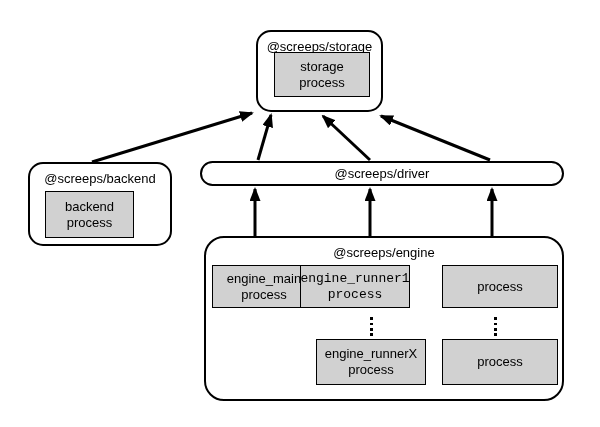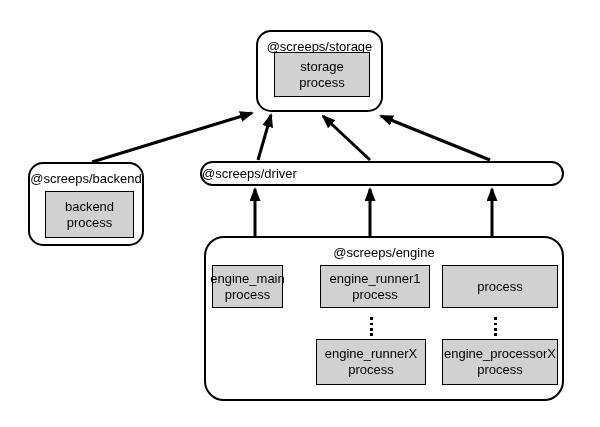--- a/index.html
+++ b/index.html
@@ -35,33 +35,33 @@
     flex-direction: column;
     align-items: center;
     justify-content: center;
     text-align: center;
     line-height: 16px;
     white-space: nowrap;
   }
   #storage { left: 256px; top: 30px; width: 127px; height: 82px; }
   #storage .pbox { left: 16px; top: 20px; width: 96px; height: 45px; }
 
-  #backend { left: 28px; top: 162px; width: 116px; height: 84px; }
+  #backend { left: 28px; top: 162px; width: 144px; height: 84px; }
   #backend .pbox { left: 15px; top: 19px; width: 89px; height: 47px; margin-top: 8px; }
 
   #driver {
     left: 200px; top: 161px; width: 364px; height: 25px;
     border-radius: 13px;
-    display: flex; align-items: center; justify-content: flex-start;
+    display: flex; align-items: center; justify-content: center;
     white-space: nowrap;
   }
 
   #engine { left: 204px; top: 236px; width: 360px; height: 165px; border-radius: 20px; }
-  #engine-main       { left: 6px;   top: 27px;  width: 71px;  height: 43px; }
-  #engine-runner1    { left: 114px; top: 27px;  width: 110px; height: 43px; }
+  #engine-main       { left: 6px;   top: 27px;  width: 104px;  height: 43px; }
+  #engine-runner1    { left: 94px; top: 27px;  width: 110px; height: 43px; font-family: Liberation Mono, monospace; }
   #engine-processor1 { left: 236px; top: 27px;  width: 116px; height: 43px; }
   #engine-runnerX    { left: 110px; top: 101px; width: 110px; height: 46px; }
   #engine-processorX { left: 236px; top: 101px; width: 116px; height: 46px; }
 
   .vdots {
     position: absolute;
     width: 3px; height: 20px;
     background: repeating-linear-gradient(#000 0 2.5px, transparent 2.5px 5.5px);
   }
   #dots-runner    { left: 164px; top: 79px; }
@@ -118,21 +118,20 @@
 
     <div class="vdots" id="dots-runner"></div>
     <div class="vdots" id="dots-processor"></div>
 
     <div class="pbox" id="engine-runnerX">
       <span>engine_runnerX</span>
       <span>process</span>
     </div>
 
     <div class="pbox" id="engine-processorX">
-      <span>engine_processorX</span>
       <span>process</span>
     </div>
   </div>
 
   <svg class="edges" width="600" height="427" viewBox="0 0 600 427">
     <defs>
       <marker id="ah" markerUnits="userSpaceOnUse" markerWidth="14" markerHeight="11" refX="12" refY="5.5" orient="auto">
         <path d="M0,0 L14,5.5 L0,11 Z" fill="#000000"></path>
       </marker>
     </defs>

